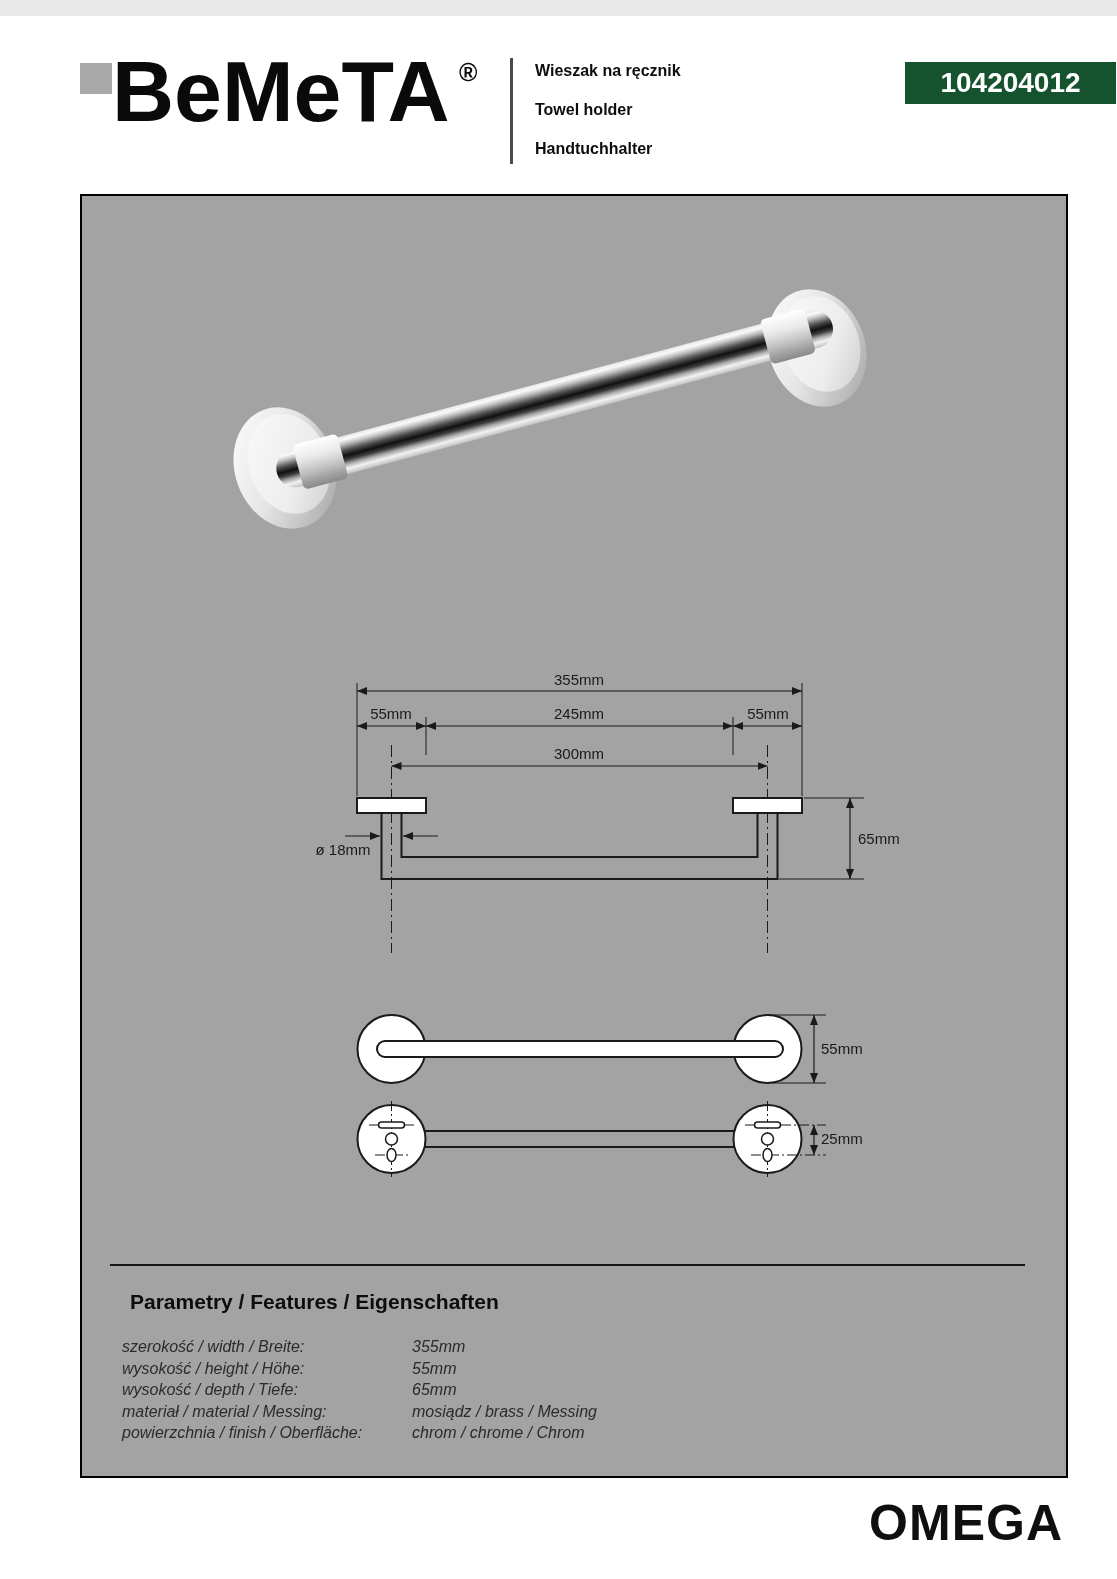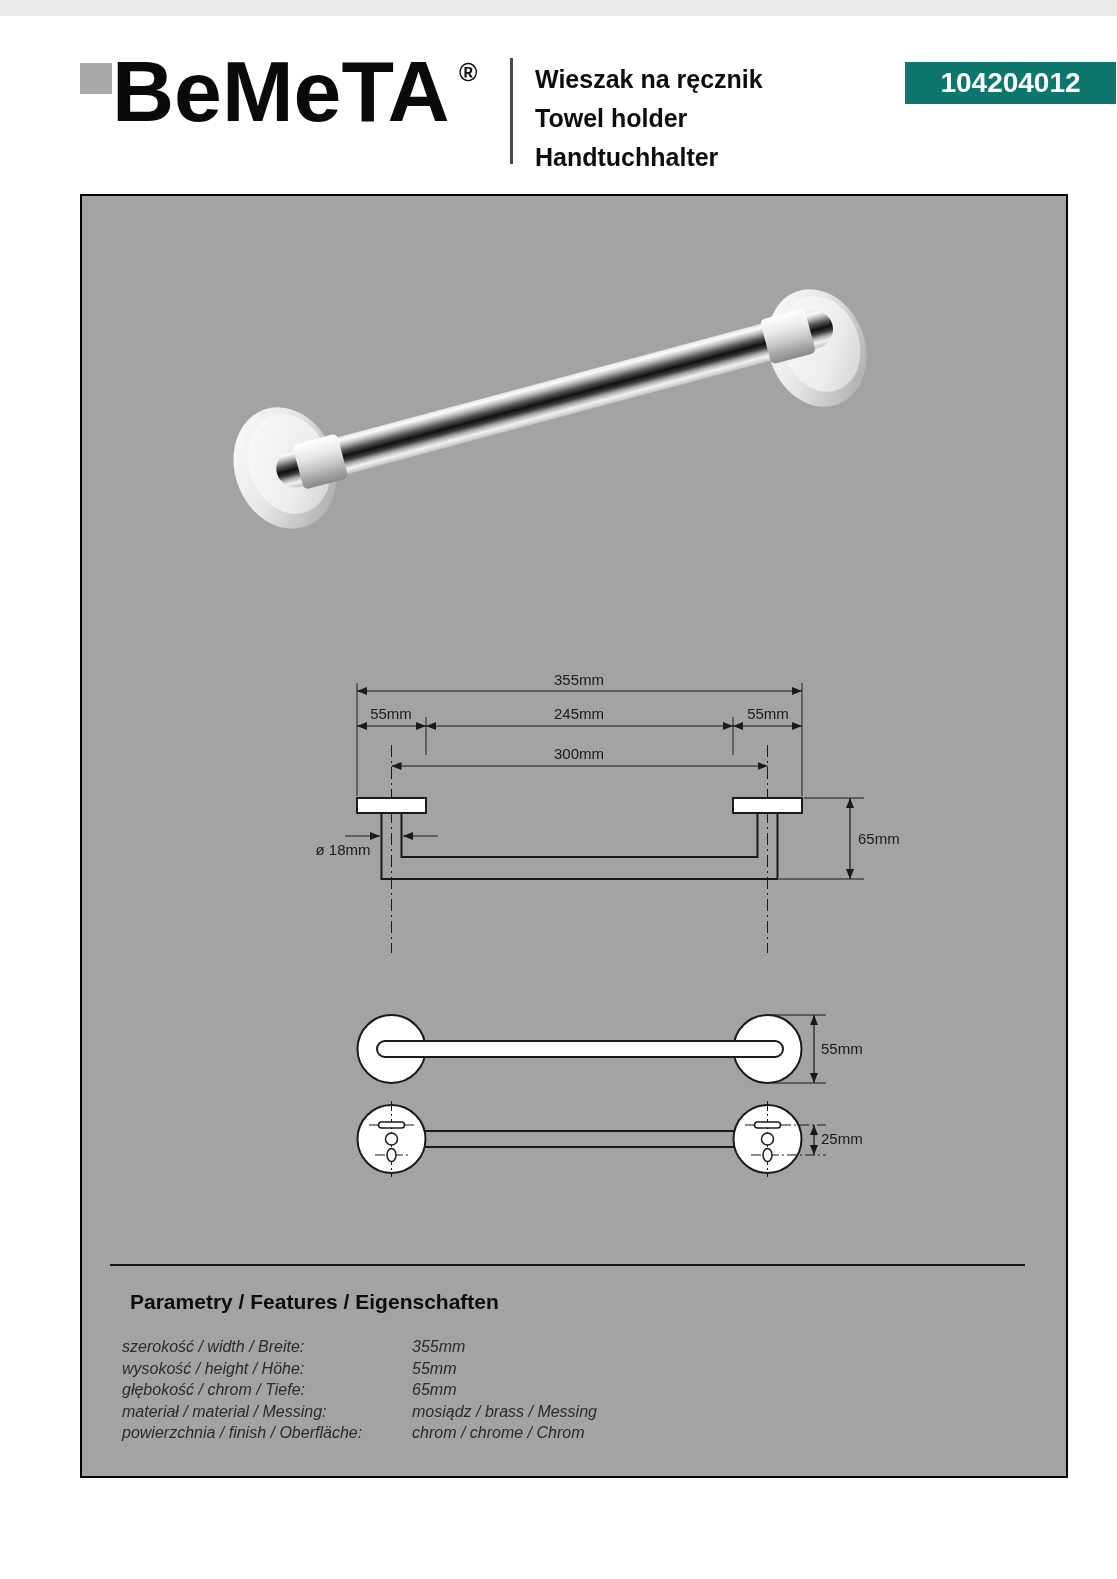--- a/index.html
+++ b/index.html
@@ -6,21 +6,21 @@
   .page{
     position:relative;width:1117px;height:1579px;background:#ffffff;
     margin:16px auto;font-family:"Liberation Sans",sans-serif;color:#111;overflow:hidden;
   }
   
   .logo-square{position:absolute;left:80px;top:47px;width:32px;height:31px;}
   .brand{position:absolute;left:112px;top:32px;font-size:86px;font-weight:700;
          line-height:1;letter-spacing:0px;color:#0a0a0a;white-space:nowrap;}
   .brand-reg{position:absolute;left:459px;top:42px;font-size:25px;font-weight:700;color:#0a0a0a;}
   .header-divider{position:absolute;left:510px;top:42px;width:3px;height:106px;background:#4a4a4a;}
-  .titles{position:absolute;left:535px;top:44px;font-size:25px;font-weight:700;line-height:39px;color:#0d0d0d;}
+  .titles{position:absolute;left:535px;top:35px;font-size:16px;font-weight:700;line-height:39px;color:#0d0d0d;}
   .code-badge{position:absolute;left:905px;top:46px;width:211px;height:42px;
               display:flex;align-items:center;justify-content:center;
               font-size:28px;font-weight:700;}
   
   .main-box{position:absolute;left:80px;top:178px;width:988px;height:1284px;
             border:2px solid #000;box-sizing:border-box;background:#a3a3a3;}
   .artwork{position:absolute;left:0;top:0;}
   .params-divider{position:absolute;left:28px;top:1068px;width:915px;height:2px;background:#161616;}
   .params-heading{position:absolute;left:48px;top:1094px;font-size:21px;font-weight:700;color:#0d0d0d;}
   .params-table{position:absolute;left:40px;top:1140px;font-size:16px;color:#2b2b2b;}
@@ -39,21 +39,21 @@
 
   <div class="logo-square" id="logoSquare" style="background: rgb(169, 169, 169);"></div>
   <div class="brand">BeMeTA</div>
   <div class="brand-reg">®</div>
   <div class="header-divider"></div>
   <div class="titles">
     <div>Wieszak na ręcznik</div>
     <div>Towel holder</div>
     <div>Handtuchhalter</div>
   </div>
-  <div class="code-badge" id="codeBadge" style="background: #0f766e; color: rgb(255, 255, 255);">104204012</div>
+  <div class="code-badge" id="codeBadge" style="background: #14532d; color: rgb(255, 255, 255);">104204012</div>
 
   <div class="main-box">
 
     <svg class="artwork" width="988" height="1284" viewBox="0 0 988 1284">
       <defs>
         <marker id="arr" viewBox="0 0 10 8" refX="10" refY="4" markerWidth="10" markerHeight="8" markerUnits="userSpaceOnUse" orient="auto-start-reverse">
           <path d="M0,0 L10,4 L0,8 z" fill="#1a1a1a"></path>
         </marker>
         <linearGradient id="rosA" x1="0" y1="0" x2="1" y2="1">
           <stop offset="0" stop-color="#ffffff"></stop>
@@ -193,27 +193,28 @@
     <div class="params-table">
       <div class="param-row">
         <span class="param-label">szerokość / width / Breite:</span>
         <span class="param-value">355mm</span>
       </div>
       <div class="param-row">
         <span class="param-label">wysokość / height / Höhe:</span>
         <span class="param-value">55mm</span>
       </div>
       <div class="param-row">
-        <span class="param-label">głębokość / chrom / Tiefe:</span>
+        <span class="param-label">wysokość / depth / Tiefe:</span>
         <span class="param-value">65mm</span>
       </div>
       <div class="param-row">
         <span class="param-label">materiał / material / Messing:</span>
         <span class="param-value">mosiądz / brass / Messing</span>
       </div>
       <div class="param-row">
         <span class="param-label">powierzchnia / finish / Oberfläche:</span>
         <span class="param-value">chrom / chrome / Chrom</span>
       </div>
     </div>
   </div>
 
+  <div class="series">OMEGA</div>
 </div>
 
 </body></html>

